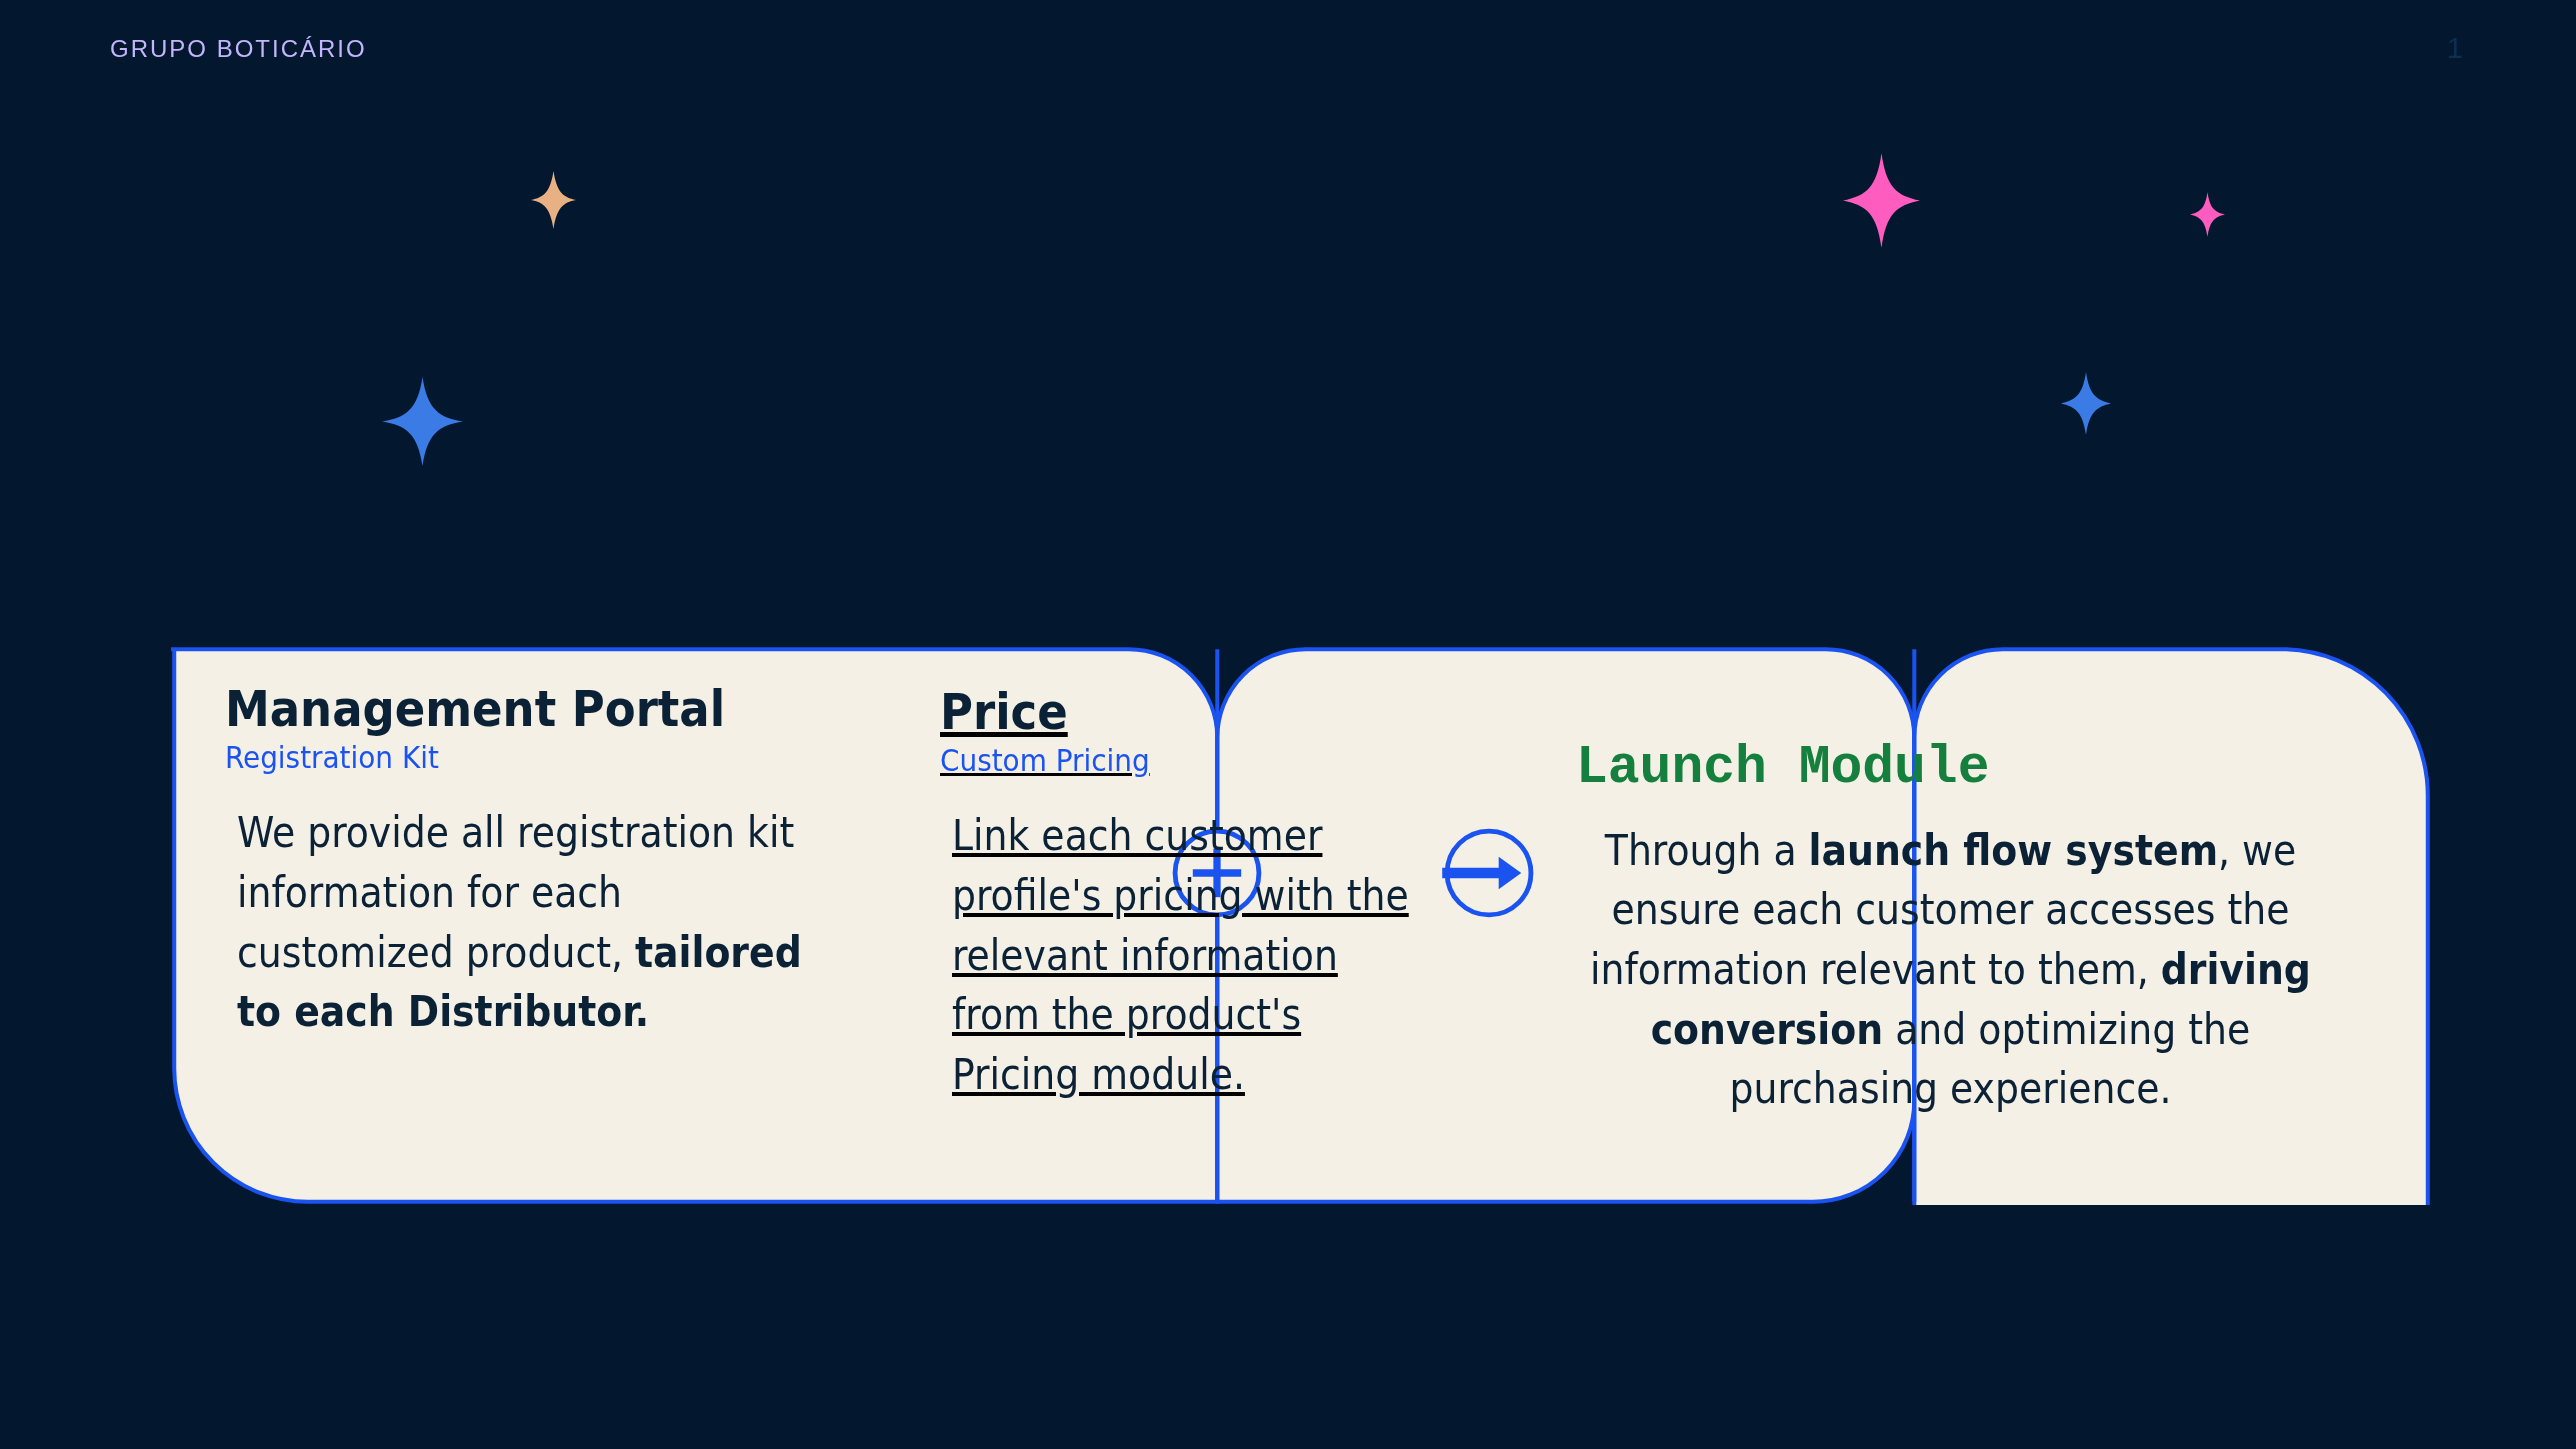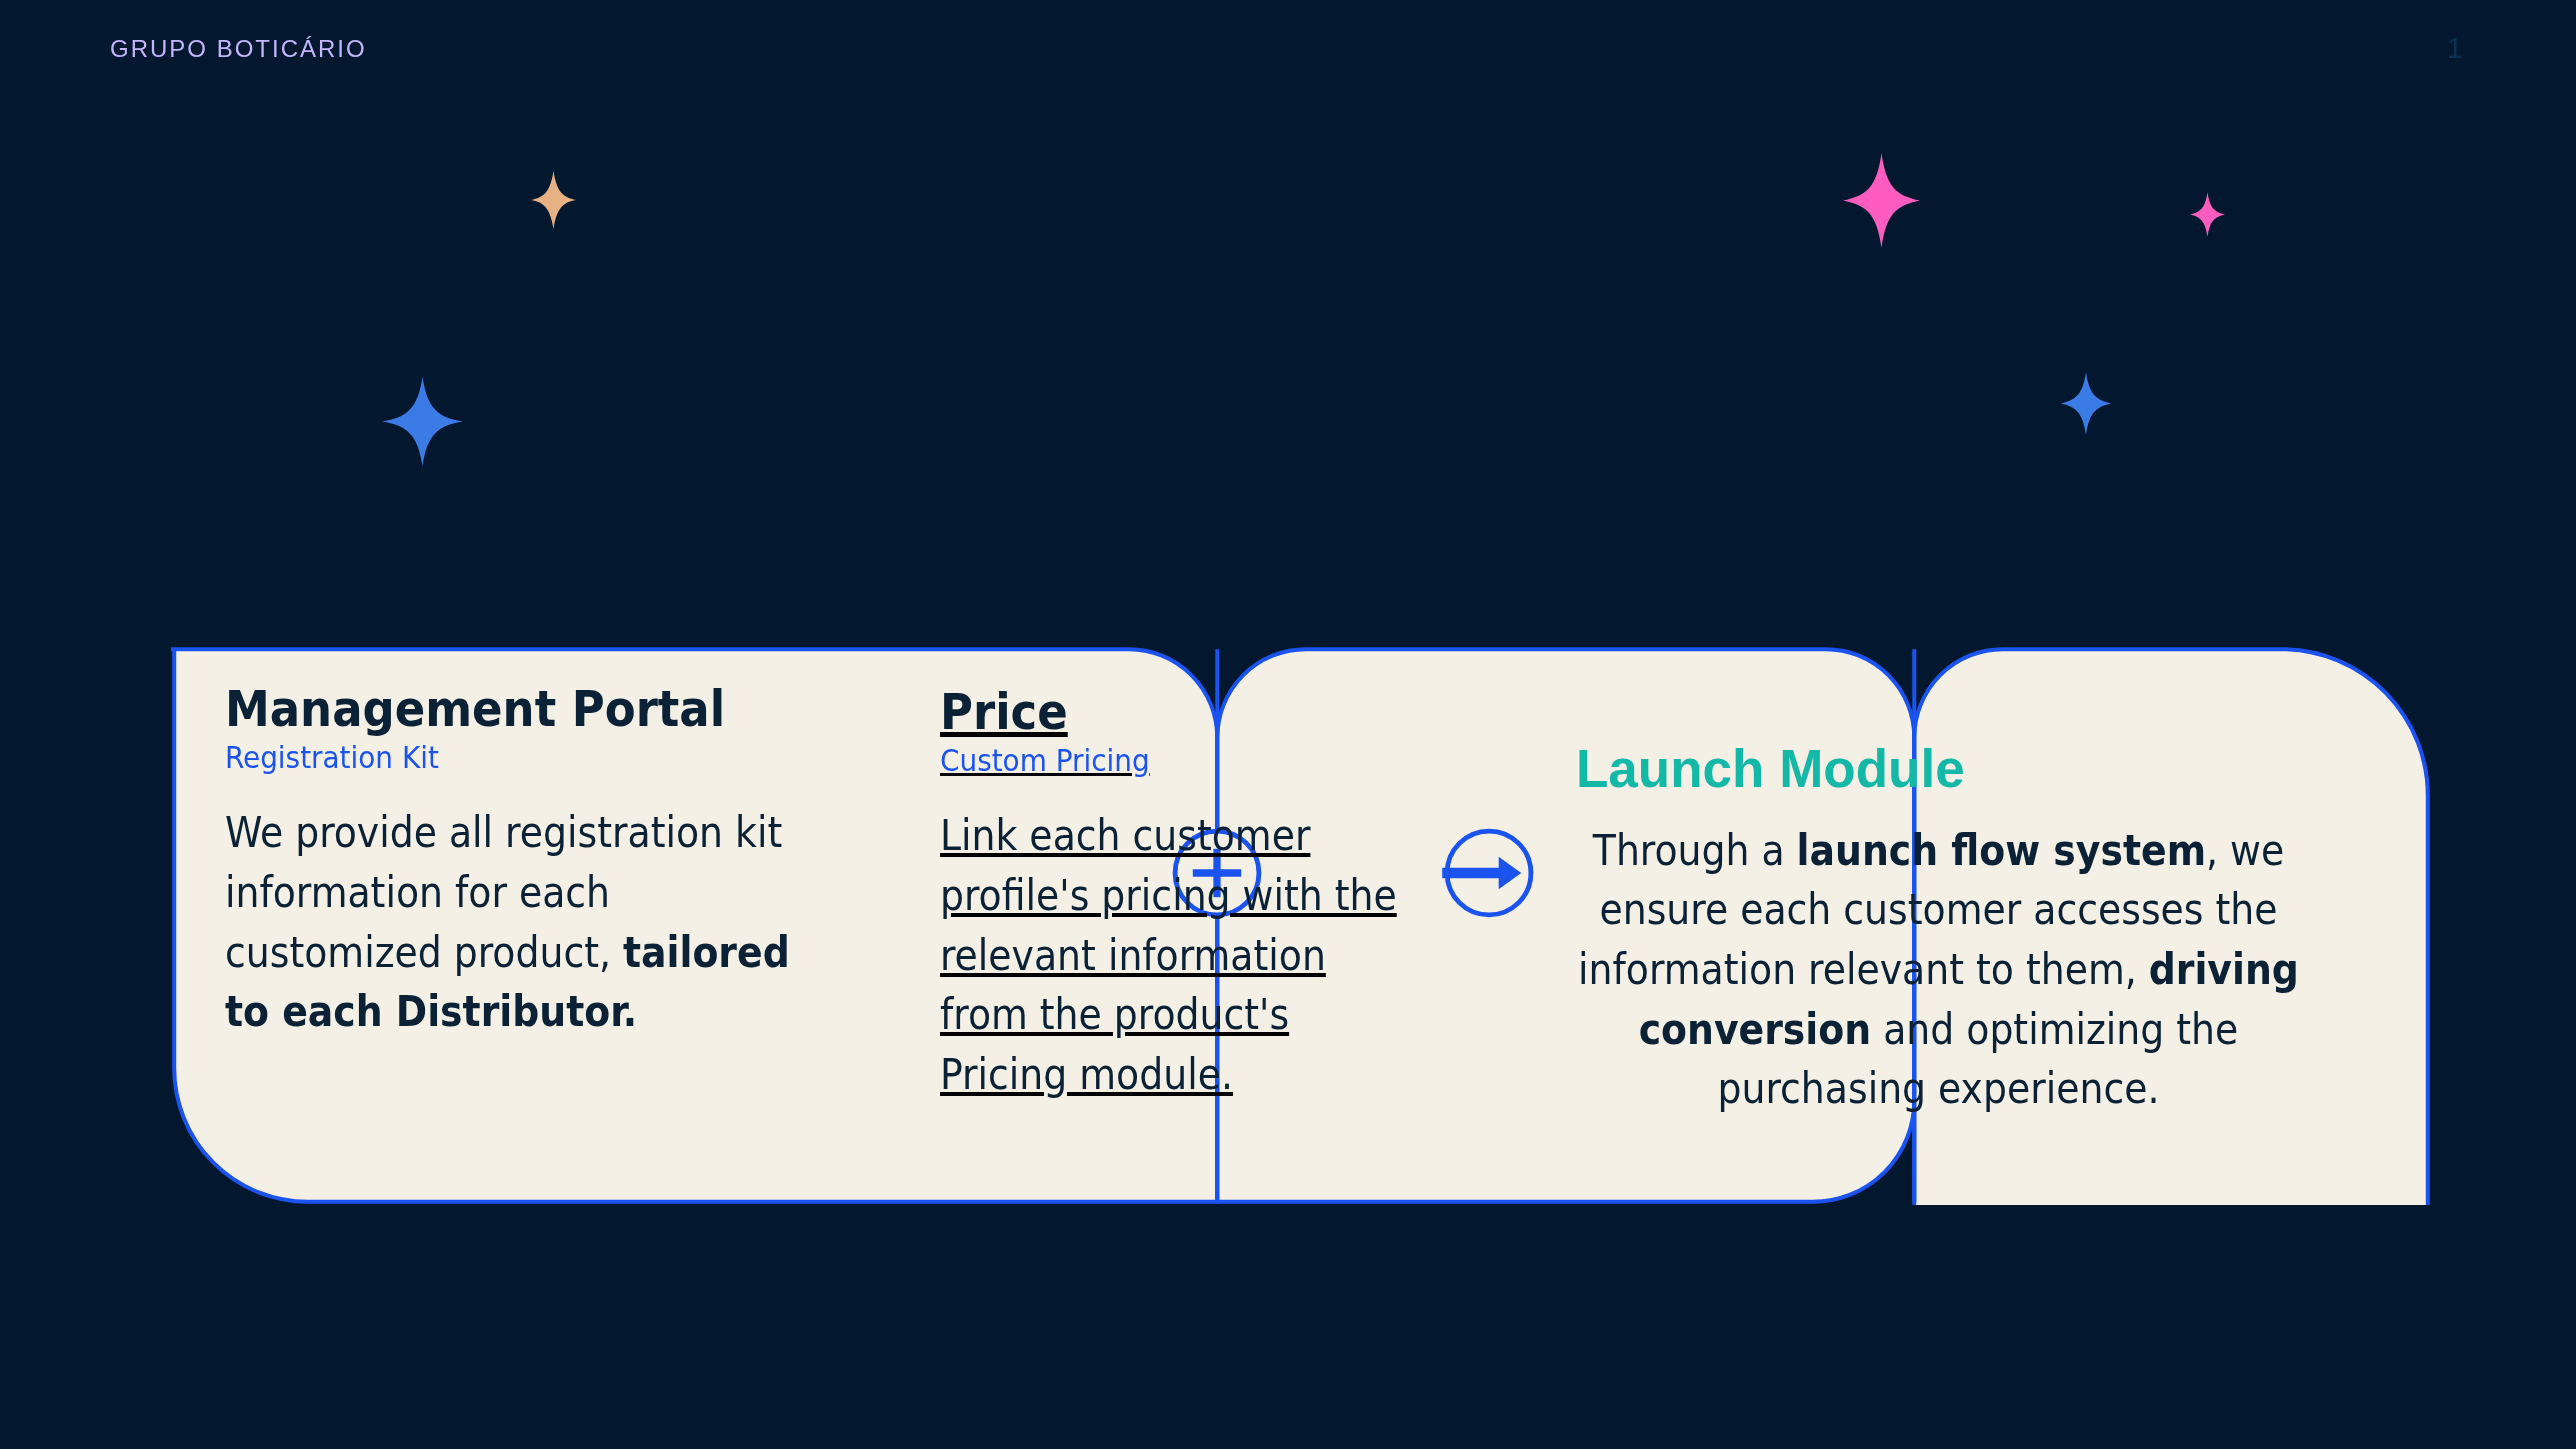--- a/index.html
+++ b/index.html
@@ -65,35 +65,35 @@
   .p-sub{
     font-family:"DejaVu Sans Condensed","Liberation Sans Narrow","Liberation Sans",sans-serif;
     font-weight:400;
     font-size:31px;
     line-height:1.1;
     color:#1a53f0;
     margin:4.8px 0 0 0;
     white-space:nowrap;
   }
   .p-title-blue{
-    font-family:Liberation Sans, sans-serif;
+    font-family:Liberation Mono, monospace;
     font-weight:700;
     font-size:53px;
     line-height:1.05;
-    color:#14b8a6;
+    color:#15803d;
     margin:0;
     white-space:nowrap;
   }
   .p-body{
     font-family:"DejaVu Sans Condensed","Liberation Sans Narrow","Liberation Sans",sans-serif;
     font-weight:400;
     font-size:42px;
     line-height:1.42;
     color:#0b2236;
-    margin:0;
+    margin:12px;
   }
   .p-body b{font-weight:700;}
 
   
   #card1-text{left:225px;top:683px;width:596px;}
   #card1-body{margin-top:29px;width:580px;}
 
   
   #card2-text{left:940px;top:686px;width:499px;text-decoration:underline;}
   #card2-body{margin-top:29px;width:483px;}

